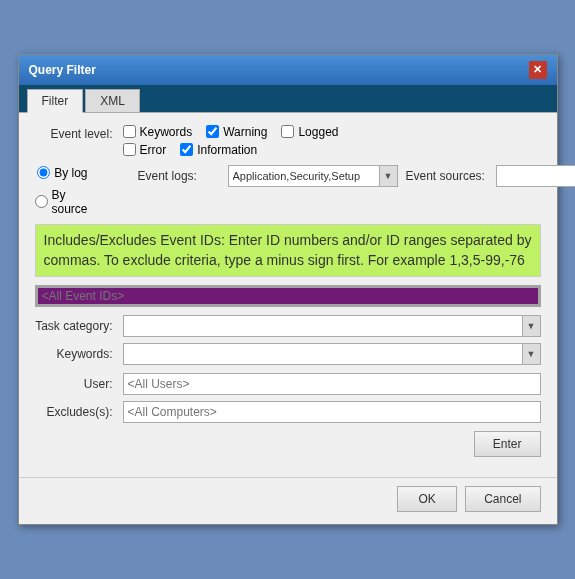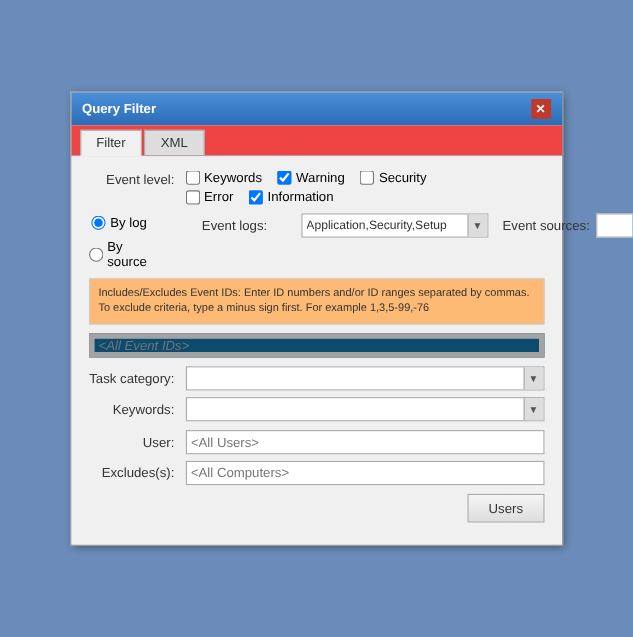--- a/index.html
+++ b/index.html
@@ -13,21 +13,21 @@
     body {
       background: #6b8cba;
       display: flex;
       align-items: center;
       justify-content: center;
       width: 575px;
       height: 579px;
     }
 
     .dialog {
-      width: 448px;
+      width: 540px;
       background: #f0f0f0;
       border: 1px solid #888;
       box-shadow: 2px 2px 8px rgba(0,0,0,0.4);
     }
 
     .title-bar {
       background: linear-gradient(to bottom, #4a90d9, #2c6bb5);
       color: white;
       padding: 6px 10px;
       display: flex;
@@ -45,21 +45,21 @@
       height: 18px;
       font-size: 11px;
       cursor: pointer;
       display: flex;
       align-items: center;
       justify-content: center;
       font-weight: bold;
     }
 
     .tab-bar {
-      background: #ef4444;
+      background: #0c4a6e;
       display: flex;
       border-bottom: 1px solid #aaa;
       padding-top: 4px;
       padding-left: 8px;
     }
 
     .tab {
       padding: 4px 14px;
       border: 1px solid #aaa;
       background: #ddd;
@@ -114,27 +114,27 @@
       margin-right: 14px;
     }
 
     .checkbox-item input[type="checkbox"] {
       margin-right: 4px;
       width: 13px;
       height: 13px;
     }
 
     .info-text {
-      background: #fdba74;
+      background: #bef264;
       border: 1px solid #ccc;
       padding: 6px 8px;
       color: #333;
       line-height: 1.4;
       margin-bottom: 8px;
-      font-size: 10px;
+      font-size: 14px;
     }
 
     .text-input {
       width: 100%;
       padding: 2px 4px;
       border: 1px solid #aaa;
       background: white;
       height: 22px;
       color: #999;
     }
@@ -191,25 +191,24 @@
 
     .clear-btn-row {
       display: flex;
       justify-content: flex-end;
       margin-bottom: 8px;
     }
 
     .event-ids-input {
       width: 100%;
       padding: 2px 4px;
-      border: 5px solid #a3a3a3;
-      background: #0c4a6e;
+      border: 3px solid #a3a3a3;
+      background: #701a75;
       height: 22px;
       color: #aaa;
-      font-style: italic;
     }
   </style>
 </head>
 <body>
 
 <div class="dialog">
 
   <div class="title-bar">
     <span>Query Filter</span>
     <button class="title-bar-close">✕</button>
@@ -234,21 +233,21 @@
           <div class="checkbox-item">
             <input type="checkbox" style="">
             <label>Keywords</label>
           </div>
           <div class="checkbox-item">
             <input type="checkbox" checked="" style="">
             <label>Warning</label>
           </div>
           <div class="checkbox-item">
             <input type="checkbox" style="">
-            <label>Security</label>
+            <label>Logged</label>
           </div>
         </div>
         <div style="display:flex; align-items:flex-start;">
           <div class="checkbox-item">
             <input type="checkbox" style="">
             <label>Error</label>
           </div>
           <div class="checkbox-item">
             <input type="checkbox" checked="" style="">
             <label>Information</label>
@@ -274,21 +273,21 @@
         <div style="display:flex; align-items:center;">
           <div style="width:90px; color:#333;">Event logs:</div>
           <div style="flex:1;">
             <div class="select-with-dropdown">
               <input type="text" value="Application,Security,Setup" style="font-size: 11px;">
               <div class="dropdown-btn">▼</div>
             </div>
           </div>
         </div>
         <div style="display:flex; align-items:center;">
-          <div style="width:90px; color:#333;text-align:center;">Event sources:</div>
+          <div style="width:90px; color:#333;">Event sources:</div>
           <div style="flex:1;">
             <div class="select-with-dropdown">
               <input type="text" value="" style="">
               <div class="dropdown-btn">▼</div>
             </div>
           </div>
         </div>
       </div>
     </div>
 
@@ -326,18 +325,22 @@
     </div>
 
     <div class="form-row" style="margin-bottom:8px;">
       <div class="form-label">Excludes(s):</div>
       <div style="flex:1;">
         <input type="text" class="text-input" placeholder="&lt;All Computers&gt;" style="">
       </div>
     </div>
 
     <div class="clear-btn-row">
-      <button class="btn">Users</button>
+      <button class="btn">Enter</button>
     </div>
 
   </div>
 
+  <div class="bottom-buttons">
+    <button class="btn">OK</button>
+    <button class="btn">Cancel</button>
+  </div>
 </div>
 
 </body></html>

